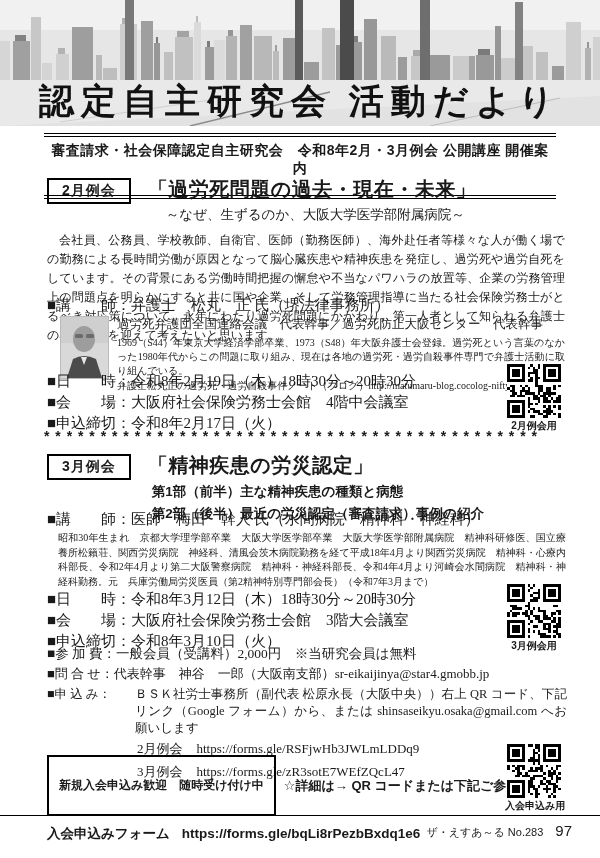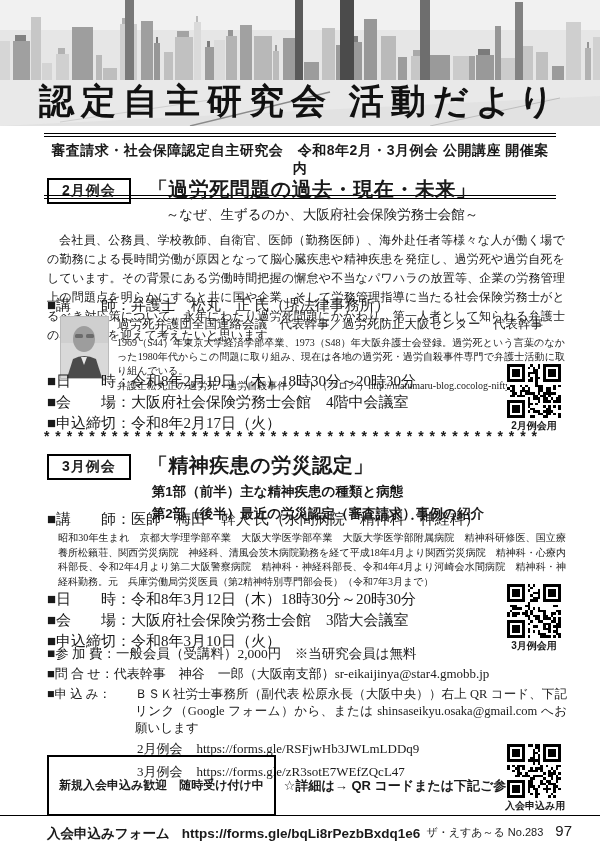--- a/index.html
+++ b/index.html
@@ -166,21 +166,21 @@
       </svg>
   </div>
   <div id="page-title">認定自主研究会  活動だより</div>
 
   <div id="band">審査請求・社会保障認定自主研究会　令和8年2月・3月例会 公開講座 開催案内</div>
 
   <div class="sec-head" style="top:176px;">
     <div class="sec-label">2月例会</div>
     <div class="sec-titlecol">
       <div class="sec-title">「過労死問題の過去・現在・未来」</div>
-      <div class="sec-subtitle">～なぜ、生ずるのか、大阪府社会保険労務士会館～</div>
+      <div class="sec-subtitle">～なぜ、生ずるのか、大阪大学医学部附属病院～</div>
     </div>
   </div>
 
   <div id="feb-body">会社員、公務員、学校教師、自衛官、医師（勤務医師）、海外赴任者等様々な人が働く場での勤務による長時間労働が原因となって脳心臓疾患や精神疾患を発症し、過労死や過労自死をしています。その背景にある労働時間把握の懈怠や不当なパワハラの放置等、企業の労務管理上の問題点を明らかにすると共に国や企業、そして労務管理指導に当たる社会保険労務士がとるべき対応策について、永年にわたり過労死問題にかかわり、第一人者として知られる弁護士の松丸先生を迎えて考えたいと思います。</div>
 
   <div id="feb-lect-line" class="serifline">
     <span>■講　　師：</span><span>弁護士　松丸　正 氏（堺法律事務所）</span>
   </div>
 
   <div id="feb-lect-row">

